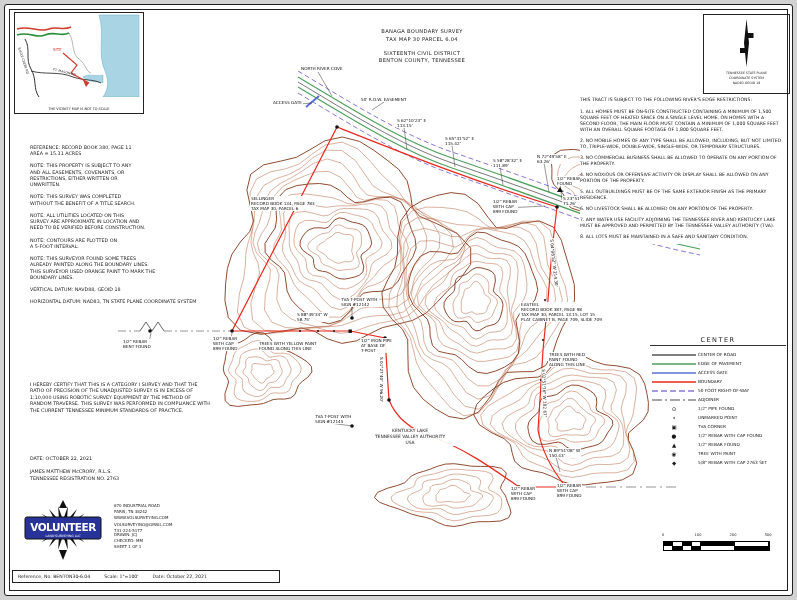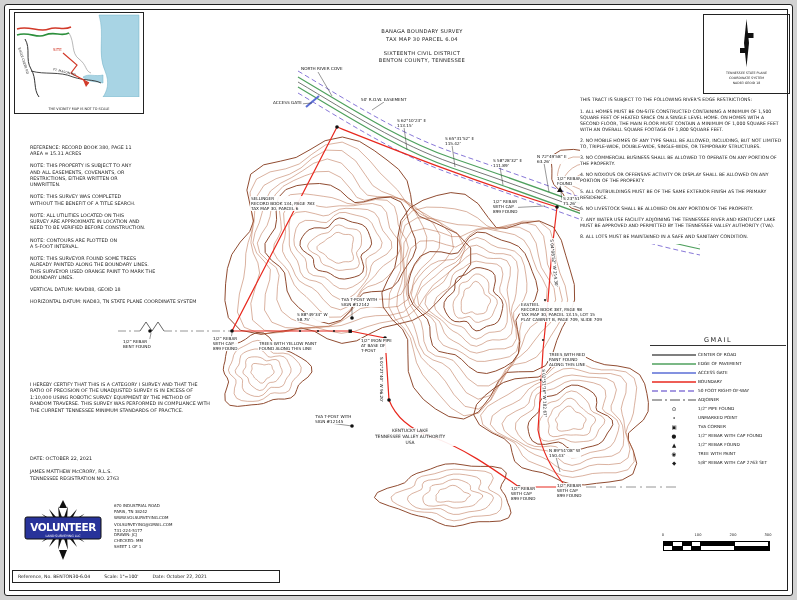--- a/index.html
+++ b/index.html
@@ -220,21 +220,21 @@
         <div class="restriction">3. NO COMMERCIAL BUSINESS SHALL BE ALLOWED TO OPERATE ON ANY PORTION OF THE PROPERTY.</div>
         <div class="restriction">4. NO NOXIOUS OR OFFENSIVE ACTIVITY OR DISPLAY SHALL BE ALLOWED ON ANY PORTION OF THE PROPERTY.</div>
         <div class="restriction">5. ALL OUTBUILDINGS MUST BE OF THE SAME EXTERIOR FINISH AS THE PRIMARY RESIDENCE.</div>
         <div class="restriction">6. NO LIVESTOCK SHALL BE ALLOWED ON ANY PORTION OF THE PROPERTY.</div>
         <div class="restriction">7. ANY WATER USE FACILITY ADJOINING THE TENNESSEE RIVER AND KENTUCKY LAKE MUST BE APPROVED AND PERMITTED BY THE TENNESSEE VALLEY AUTHORITY (TVA).</div>
         <div class="restriction">8. ALL LOTS MUST BE MAINTAINED IN A SAFE AND SANITARY CONDITION.</div>
       </div>
   </div>
 
   <div class="abs legend">
-    <div class="legend-title">GMAIL</div>
+    <div class="legend-title">CENTER</div>
     <div id="legend-rows">
         <div class="legend-row">
           <div class="legend-swatch">
             <svg width="46" height="6">
               <line x1="1" y1="3" x2="45" y2="3" stroke="#555555" stroke-width="1.6"></line>
             </svg>
           </div>
           <div>CENTER OF ROAD</div>
         </div>
         <div class="legend-row">

